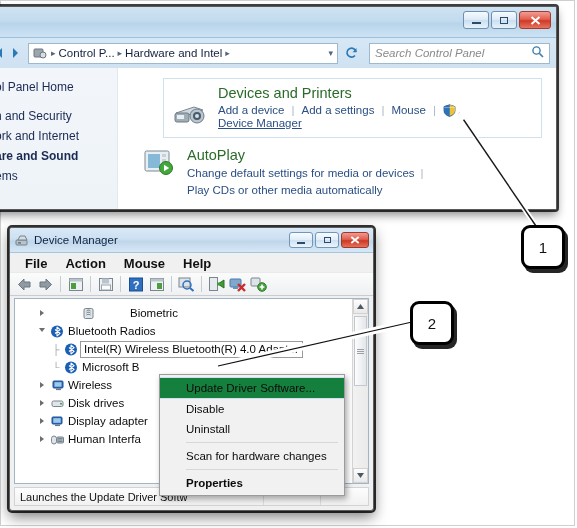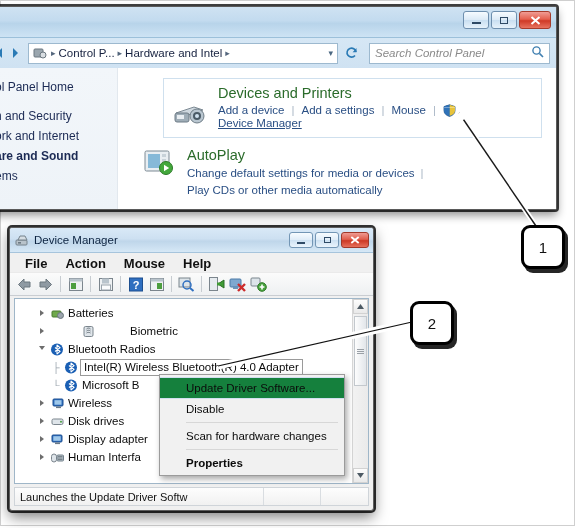--- a/index.html
+++ b/index.html
@@ -445,33 +445,20 @@
             <circle cx="12" cy="11" r="4.3" fill="#4aa33f" stroke="#2f7a27"></circle>
             <path d="M12 8.6 V13.4 M9.6 11 H14.4" stroke="#fff" stroke-width="1.6"></path>
           </svg>
       </div>
     </div>
 
     <div class="dm-treepane">
       <div class="tree">
 
 
-        <div class="trow" style="padding-left:16px;">
-          <span class="tw">
-              <i class="tri"></i>
-            </span>
-          <span class="ticon">
-            <svg width="15" height="13" viewBox="0 0 15 13">
-                <rect x="2" y="4" width="9" height="6" rx="1" fill="#6fa94b" stroke="#4a7a30"></rect>
-                <rect x="11" y="6" width="2" height="2.5" fill="#4a7a30"></rect>
-                <circle cx="10.5" cy="8.5" r="3" fill="#9aa4ac" stroke="#6b757d"></circle>
-              </svg>
-          </span>
-          <span class="tlabel">Batteries</span>
-        </div>
 
         <div class="trow" style="padding-left:16px;gap:31px;">
           <span class="tw">
               <i class="tri"></i>
             </span>
           <span class="ticon">
             <svg width="15" height="13" viewBox="0 0 15 13">
                 <rect x="3" y="1.5" width="9" height="10" rx="1.5" fill="#dfe5ea" stroke="#7b858d"></rect>
                 <path d="M5.5 4 C6.5 2.8 8.5 2.8 9.5 4 M5.5 6 C6.5 5 8.5 5 9.5 6 M5.5 8 C6.5 7.2 8.5 7.2 9.5 8" stroke="#5d6870" fill="none" stroke-width=".9"></path>
               </svg>
@@ -595,20 +582,21 @@
     <div class="dm-status">
       <span>Launches the Update Driver Softw</span>
       <span class="st-cell" style="left:248px;"></span>
       <span class="st-cell" style="left:305px;"></span>
     </div>
   </div>
 
   <div class="ctxmenu">
     <div class="ctxitem hl">Update Driver Software...</div>
     <div class="ctxitem">Disable</div>
+    <div class="ctxitem">Uninstall</div>
     <div class="ctxsep"></div>
     <div class="ctxitem">Scan for hardware changes</div>
     <div class="ctxsep"></div>
     <div class="ctxitem bold">Properties</div>
   </div>
 
   <svg class="leader" style="left:0;top:0;width:577px;height:528px;">
     <path d="M218,366 L412,322" stroke="#ffffff" stroke-width="7" fill="none"></path>
     <path d="M218,366 L412,322" stroke="#111111" stroke-width="1.2" fill="none"></path>
   </svg>

